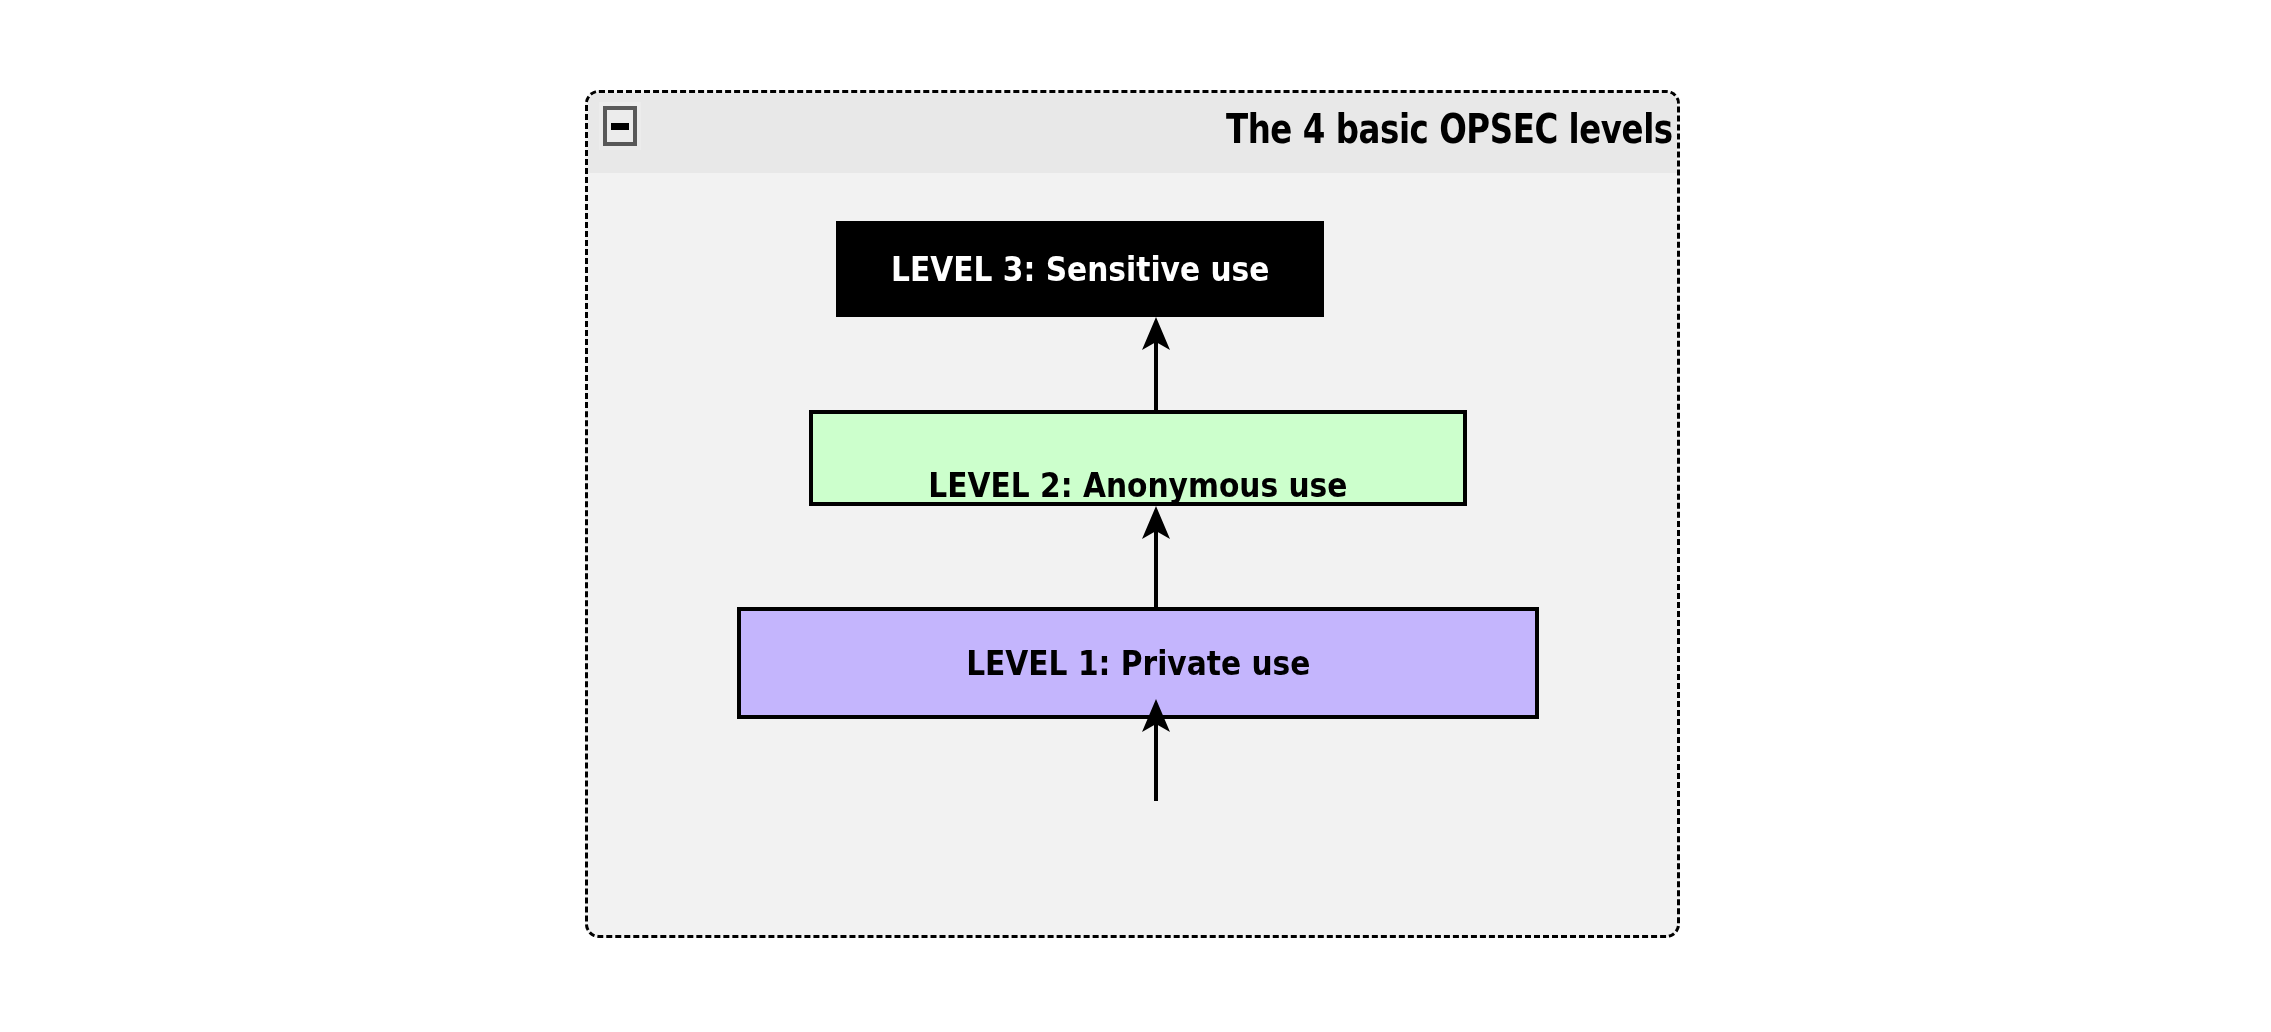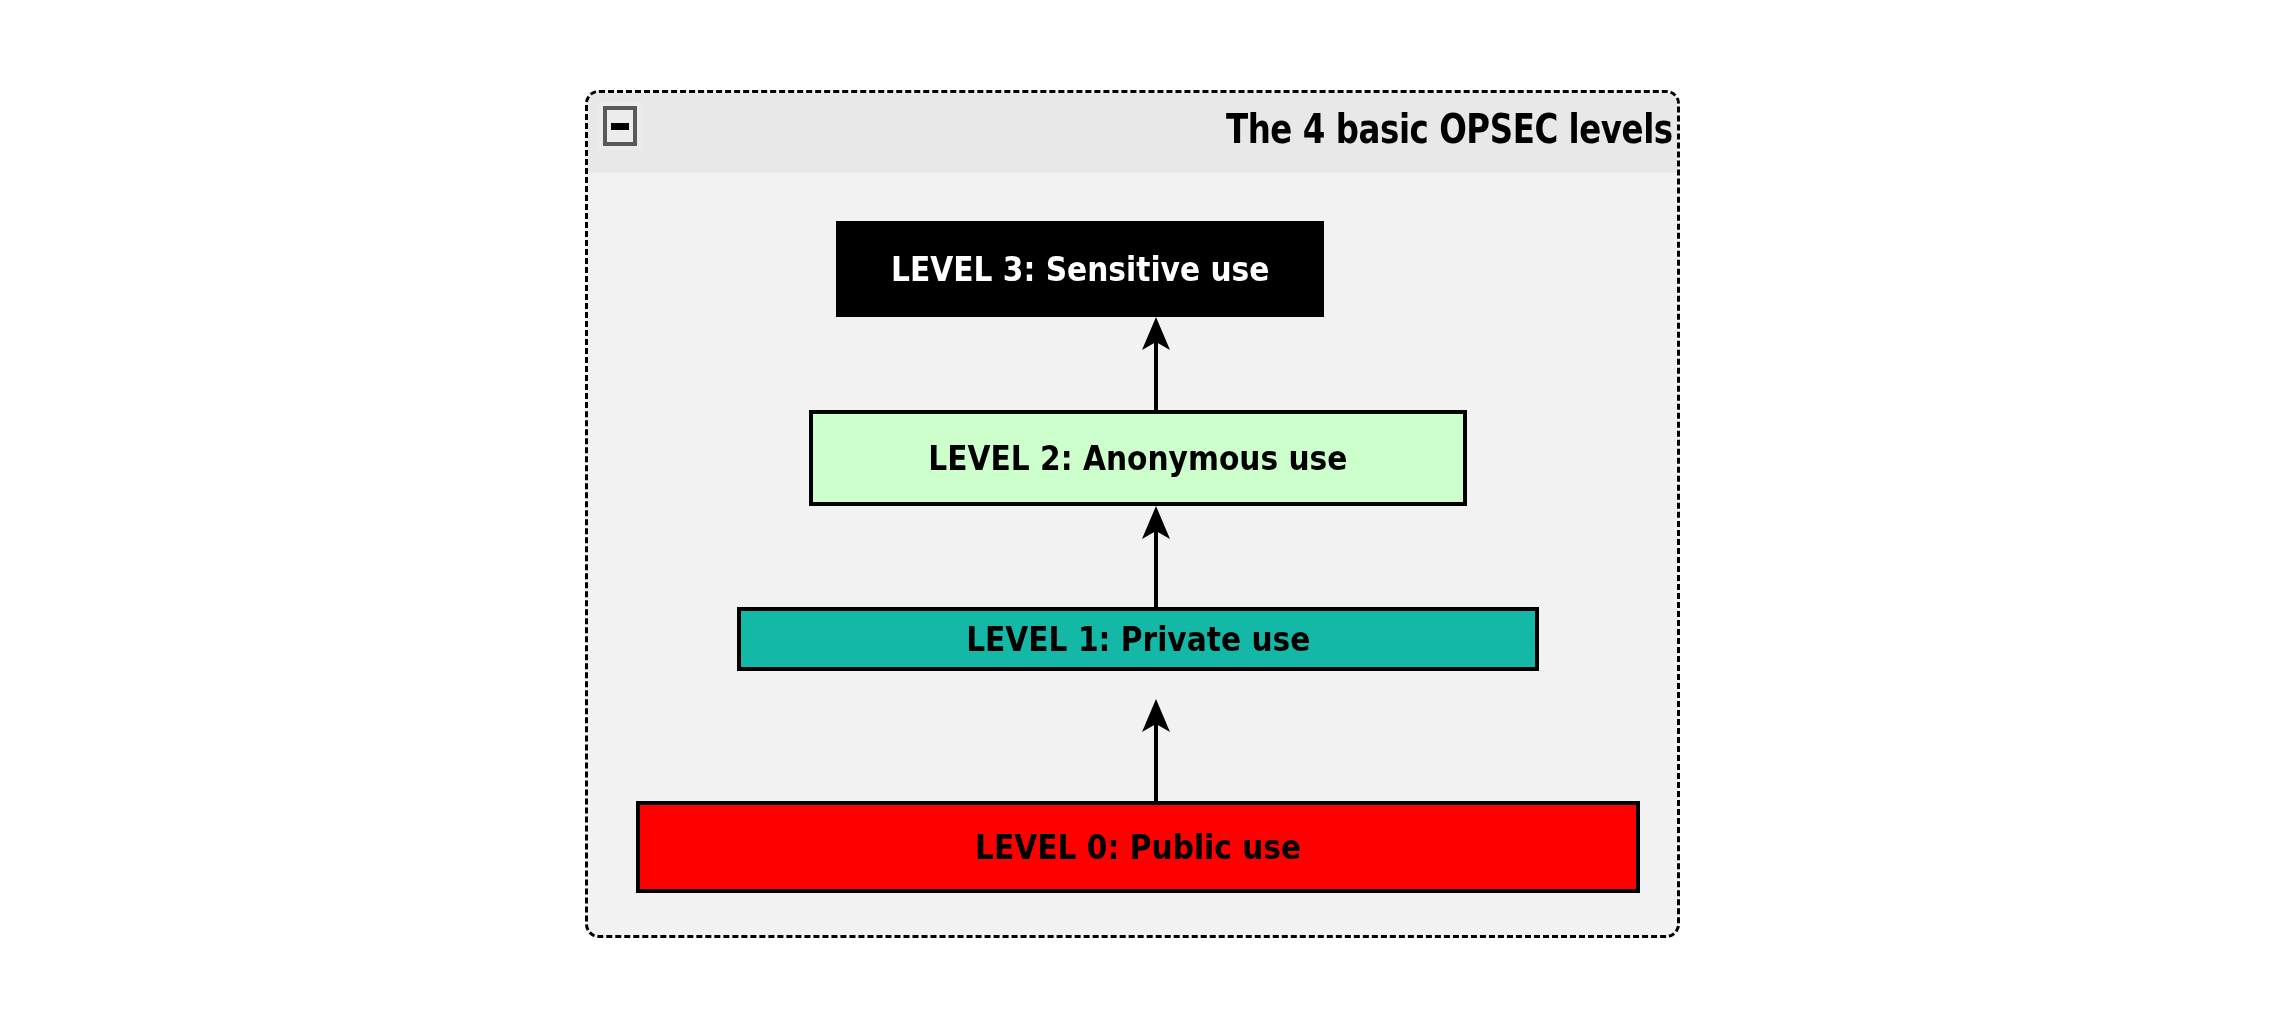--- a/index.html
+++ b/index.html
@@ -111,27 +111,28 @@
     color: #ffffff;
     border: 0;
   }
   .level-2 {
     left: 221px;
     top: 317px;
     width: 658px;
     height: 96px;
     background: #ccffcc;
     border: 4px solid #000000;
+    align-items: flex-end;
   }
   .level-1 {
     left: 149px;
     top: 514px;
     width: 802px;
-    height: 64px;
-    background: #14b8a6;
+    height: 112px;
+    background: #c4b5fd;
     border: 4px solid #000000;
   }
   .level-0 {
     left: 48px;
     top: 708px;
     width: 1004px;
     height: 92px;
     background: #ff0000;
     border: 4px solid #000000;
   }
@@ -190,17 +191,14 @@
     <span class="label">LEVEL 1: Private use</span>
   </div>
 
   <div class="arrow arrow-0-1">
     <svg width="44" height="102" viewBox="0 0 44 102">
       <line x1="22" y1="102" x2="22" y2="14" stroke="#000000" stroke-width="4"></line>
       <polygon points="22,0 8,33 22,25 36,33" fill="#000000"></polygon>
     </svg>
   </div>
 
-  <div class="level-box level-0">
-    <span class="label">LEVEL 0: Public use</span>
-  </div>
 
 </div>
 
 </body></html>

